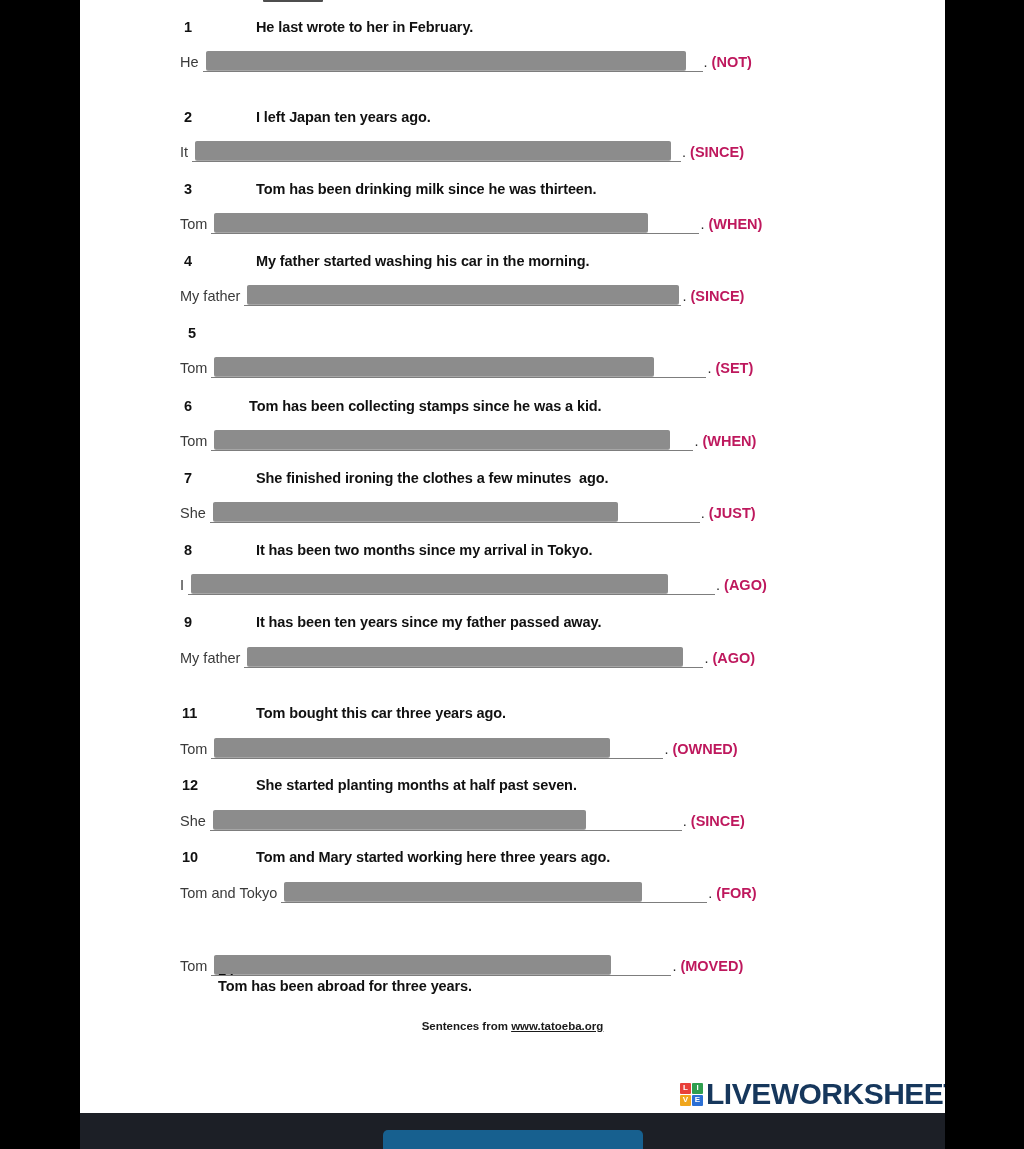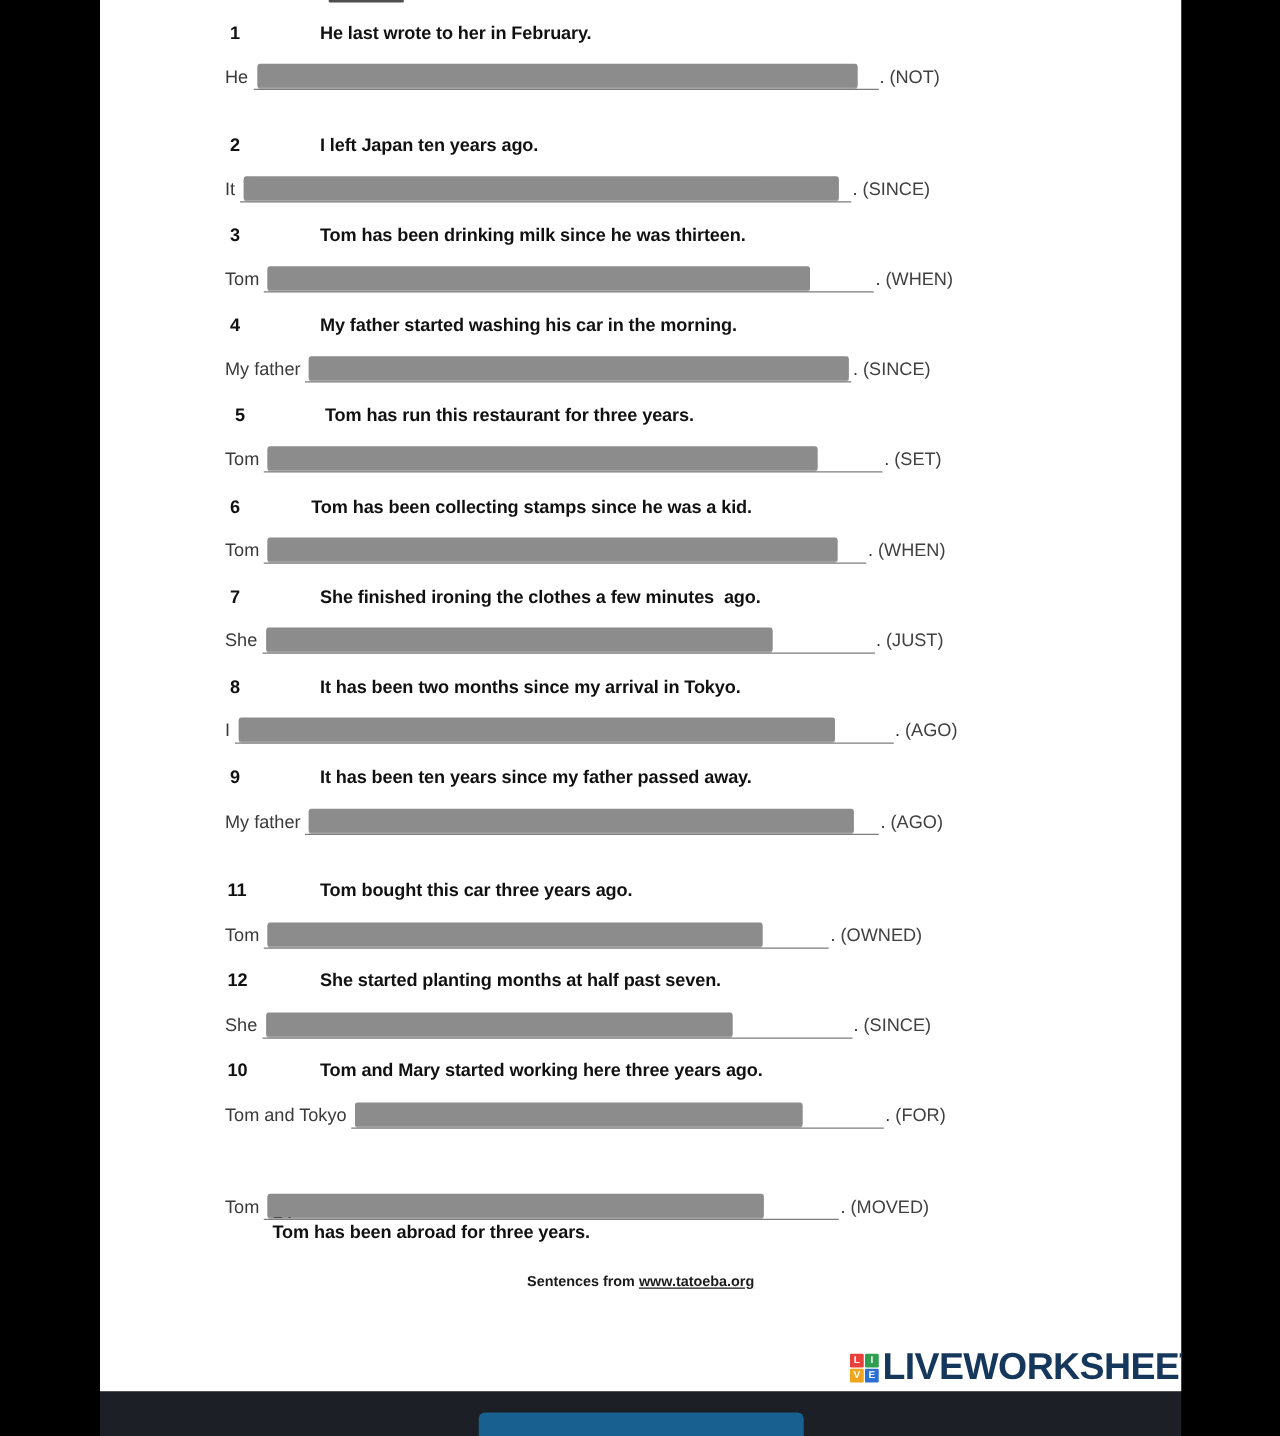--- a/index.html
+++ b/index.html
@@ -113,23 +113,23 @@
     border-radius: 2px;
     box-shadow: 0 1px 0 rgba(0,0,0,.35);
   }
   .period {
     font-size: 14.5px;
     color: #2a2a2a;
     padding-bottom: 2px;
     padding-left: 1px;
   }
   .cue {
-    font-weight: normal;
-    font-size: 14.5px;
-    color: #404040;
+    font-weight: bold;
+    font-size: 14.5px;
+    color: #be185d;
     padding-bottom: 2px;
     padding-left: 4px;
   }
 
   
   #attribution {
     position: absolute;
     left: 0; top: 1020px;
     width: 865px;
     text-align: center;
@@ -201,21 +201,21 @@
         </div>
         <div class="item" style="top: 0px;">
           <div class="prompt-row" style="top: 181px; left: 104px;"><span class="item-number" style="width: 36px;">3</span><span class="prompt-text">Tom has been drinking milk since he was thirteen.</span></div>
           <div class="answer-row" style="top: 212px; left: 100px;"><span class="lead-word">Tom</span><span class="blank" style="width: 488px;"><span class="fill" style="width: 434px;"></span></span><span class="period">.</span><span class="cue">(WHEN)</span></div>
         </div>
         <div class="item" style="top: 0px;">
           <div class="prompt-row" style="top: 253px; left: 104px;"><span class="item-number" style="width: 36px;">4</span><span class="prompt-text">My father started washing his car in the morning.</span></div>
           <div class="answer-row" style="top: 284px; left: 100px;"><span class="lead-word">My father</span><span class="blank" style="width: 437px;"><span class="fill" style="width: 432px;"></span></span><span class="period">.</span><span class="cue">(SINCE)</span></div>
         </div>
         <div class="item" style="top: 0px;">
-          <div class="prompt-row" style="top: 325px; left: 108px;"><span class="item-number" style="width: 36px;">5</span><span class="prompt-text">Tom has run this restaurant for three years.</span></div>
+          <div class="prompt-row" style="top: 325px; left: 108px;"><span class="item-number" style="width: 36px;">5</span></div>
           <div class="answer-row" style="top: 356px; left: 100px;"><span class="lead-word">Tom</span><span class="blank" style="width: 495px;"><span class="fill" style="width: 440px;"></span></span><span class="period">.</span><span class="cue">(SET)</span></div>
         </div>
         <div class="item" style="top: 0px;">
           <div class="prompt-row" style="top: 398px; left: 104px;"><span class="item-number" style="width: 29px;">6</span><span class="prompt-text">Tom has been collecting stamps since he was a kid.</span></div>
           <div class="answer-row" style="top: 429px; left: 100px;"><span class="lead-word">Tom</span><span class="blank" style="width: 482px;"><span class="fill" style="width: 456px;"></span></span><span class="period">.</span><span class="cue">(WHEN)</span></div>
         </div>
         <div class="item" style="top: 0px;">
           <div class="prompt-row" style="top: 470px; left: 104px;"><span class="item-number" style="width: 36px;">7</span><span class="prompt-text">She finished ironing the clothes a few minutes  ago.</span></div>
           <div class="answer-row" style="top: 501px; left: 100px;"><span class="lead-word">She</span><span class="blank" style="width: 490px;"><span class="fill" style="width: 405px;"></span></span><span class="period">.</span><span class="cue">(JUST)</span></div>
         </div>

